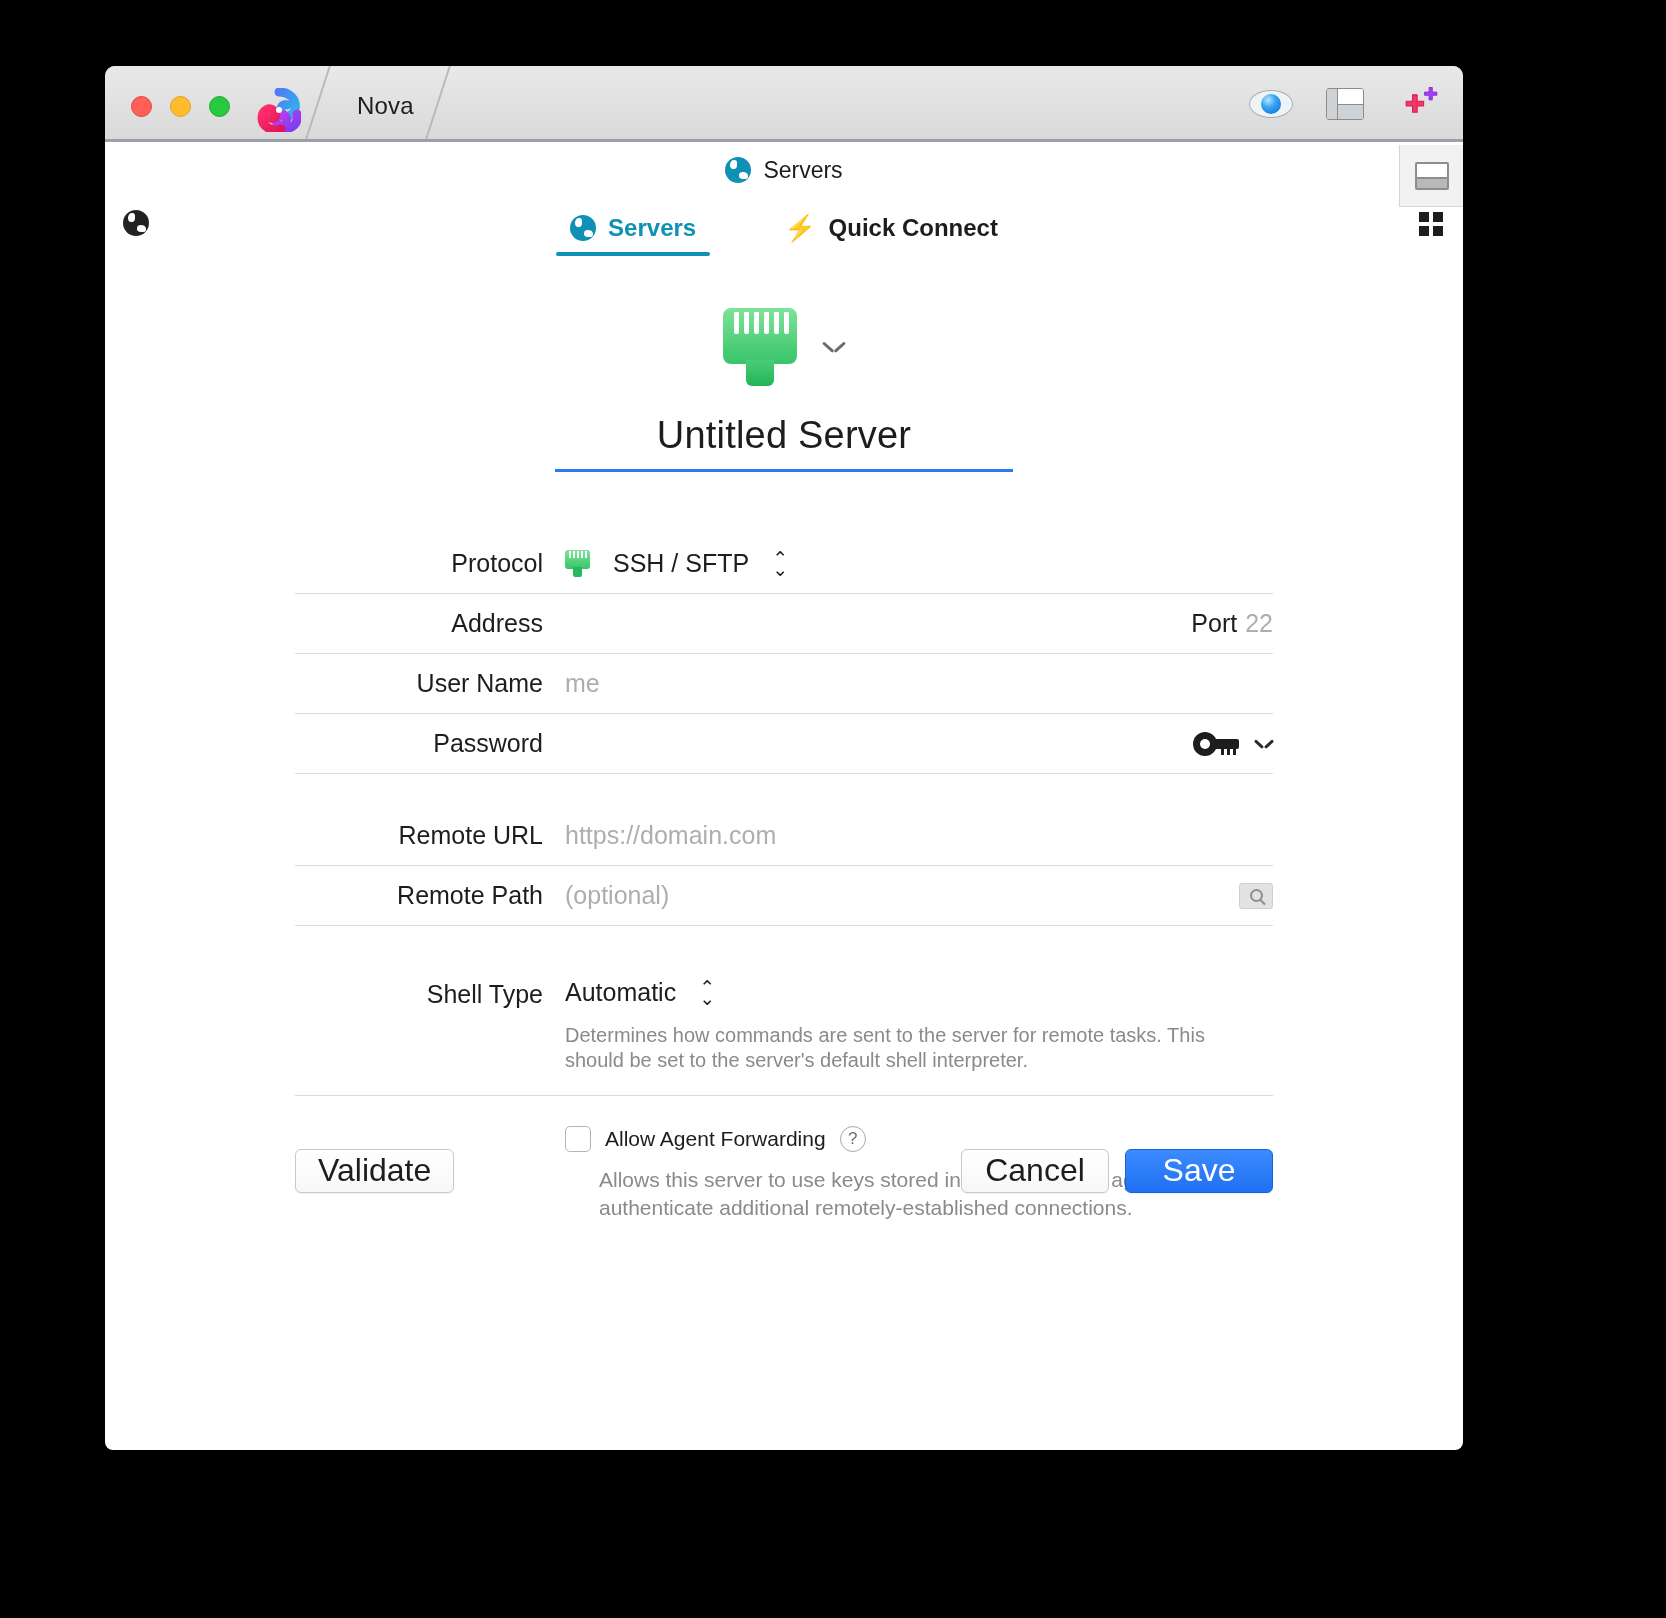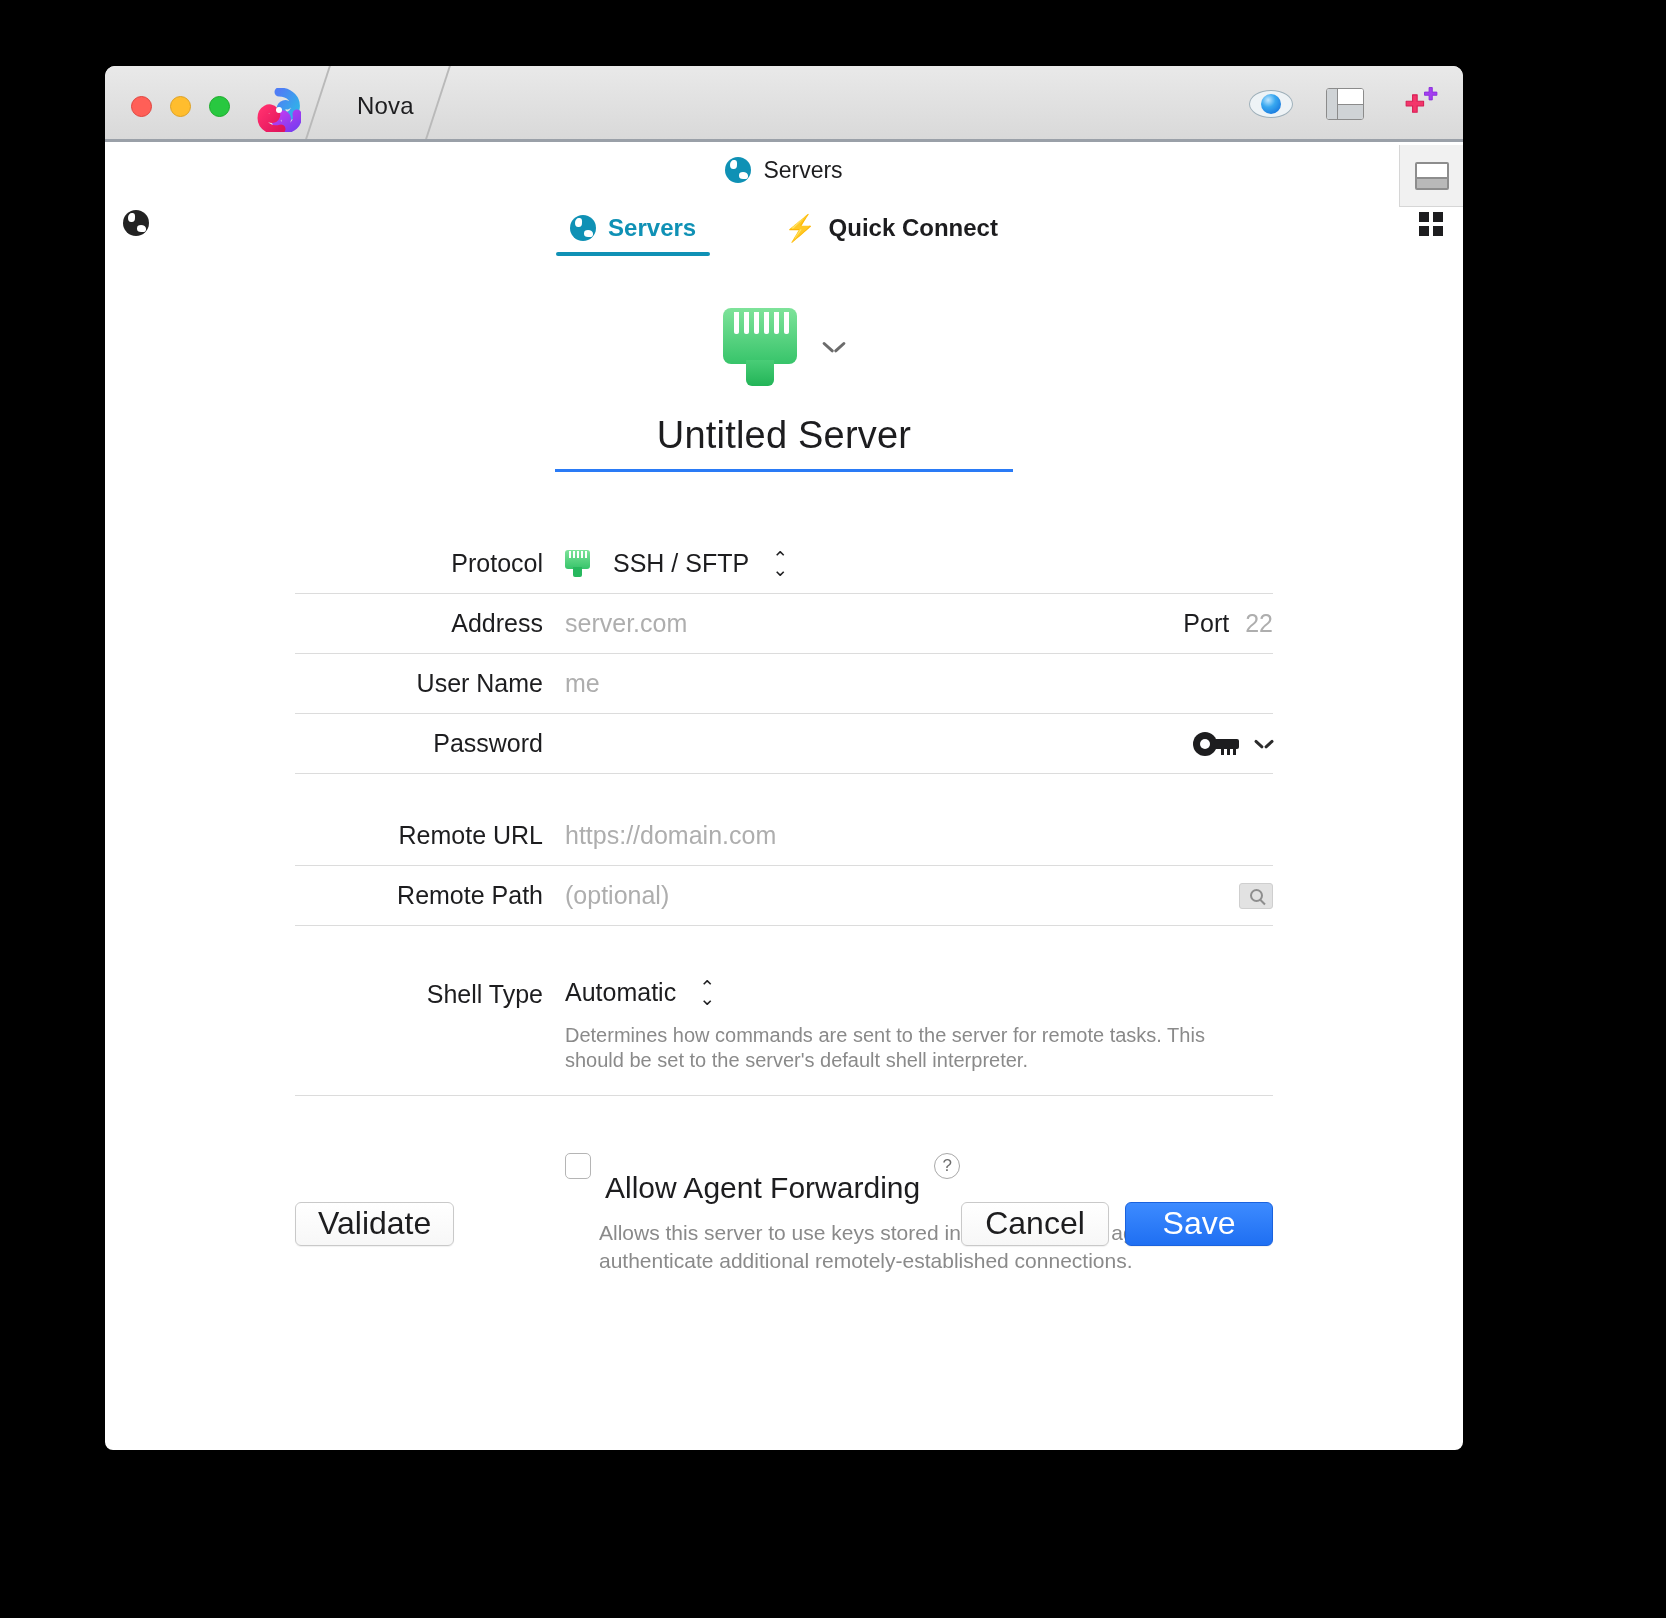--- a/index.html
+++ b/index.html
@@ -209,21 +209,21 @@
   .rj45-mini {
     width: 25px; height: 27px; position: relative; flex:none;
   }
   .rj45-mini .jack { position:absolute; left:0; top:0; width:25px; height:19px;
     background: linear-gradient(to bottom, #7ee39a 0%, #37c46a 100%); border-radius:3px; }
   .rj45-mini .tab { position:absolute; left:8px; top:17px; width:9px; height:10px;
     background:#27b85e; border-radius: 0 0 2px 2px; }
   .rj45-mini .pins { position:absolute; left:4px; top:1px; display:flex; gap:2px; }
   .rj45-mini .pins i { width:2px; height:7px; background:#fff; display:block; }
 
-  .port-wrap { display:flex; align-items:center; gap: 16px; margin-left: auto; }
+  .port-wrap { display:flex; align-items:center; gap: 8px; margin-left: auto; }
   .port-label { font-size: 25px; color:#1d1d1f; }
 
   .key-wrap { margin-left:auto; display:flex; align-items:center; gap:16px; }
   .key-icon { width: 46px; height: 26px; position: relative; }
   .key-icon .kbow {
     position:absolute; left:0; top:1px; width:24px; height:24px; border-radius:50%;
     background:#1d1d1f;
   }
   .key-icon .khole {
     position:absolute; left:7px; top:8px; width:10px; height:10px; border-radius:50%; background:#fff;
@@ -248,21 +248,21 @@
 
   .gap-row { height: 32px; }
 
   .frow.tall { align-items: flex-start; padding-top: 20px; padding-bottom: 22px; min-height: 0; }
   .frow.tall .flabel { padding-top: 2px; }
   .helptext { font-size: 20px; line-height: 1.26; color: #8a8a8a; max-width: 660px; margin-top: 16px; }
 
   .checkrow { padding: 30px 0 34px 0; border-bottom: none; display:block; }
   .checkline { display:flex; align-items:center; gap: 14px; margin-left: 270px; }
   .cbox { width: 26px; height: 26px; border:1.5px solid #b5b5b5; border-radius:5px; background:#fff; flex:none; }
-  .clabel { font-size: 30px; color:#1d1d1f;margin-top:45px; }
+  .clabel { font-size: 21px; color:#1d1d1f; }
   .qmark {
     width: 26px; height: 26px; border-radius:50%; border:1.5px solid #a8a8a8;
     font-size: 17px; color:#6d6d6d; display:flex; align-items:center; justify-content:center; flex:none;
   }
   .checkhelp { margin-left: 304px; margin-top: 14px; font-size: 21px; line-height:1.3; color:#8a8a8a; max-width: 650px; }
 
   
   #buttons {
     position: absolute; left: 190px; right: 190px; bottom: 62px;
     display:flex; align-items:center;
@@ -420,23 +420,20 @@
           <span>SSH / SFTP</span>
           <span class="stepper">
               <i>⌃</i>
               <i>⌄</i>
             </span>
         </div>
       </div>
 
       <div class="frow">
         <div class="flabel">Address</div>
-        <div class="fvalue">
-          <span class="fplace">server.com</span>
-        </div>
         <div class="port-wrap">
           <span class="port-label">Port</span>
           <span class="fplace">22</span>
         </div>
       </div>
 
       <div class="frow">
         <div class="flabel">User Name</div>
         <div class="fvalue">
           <span class="fplace">me</span>

